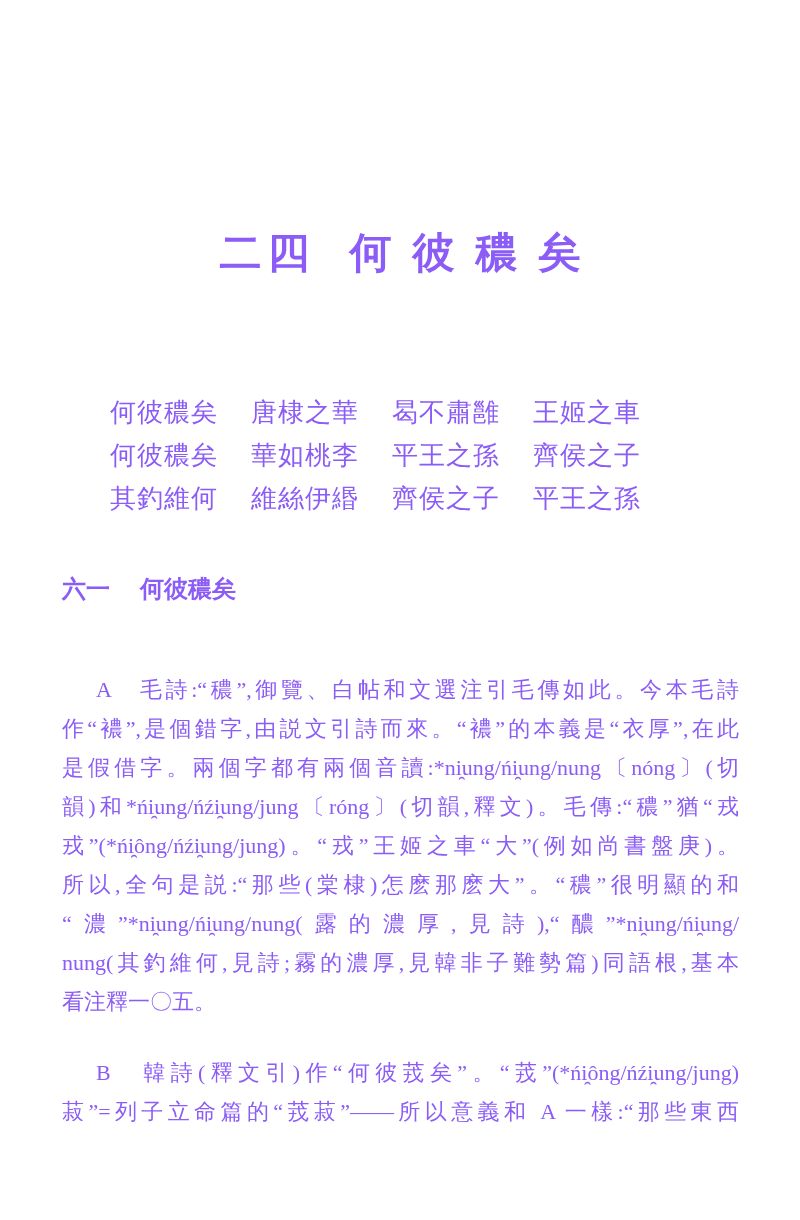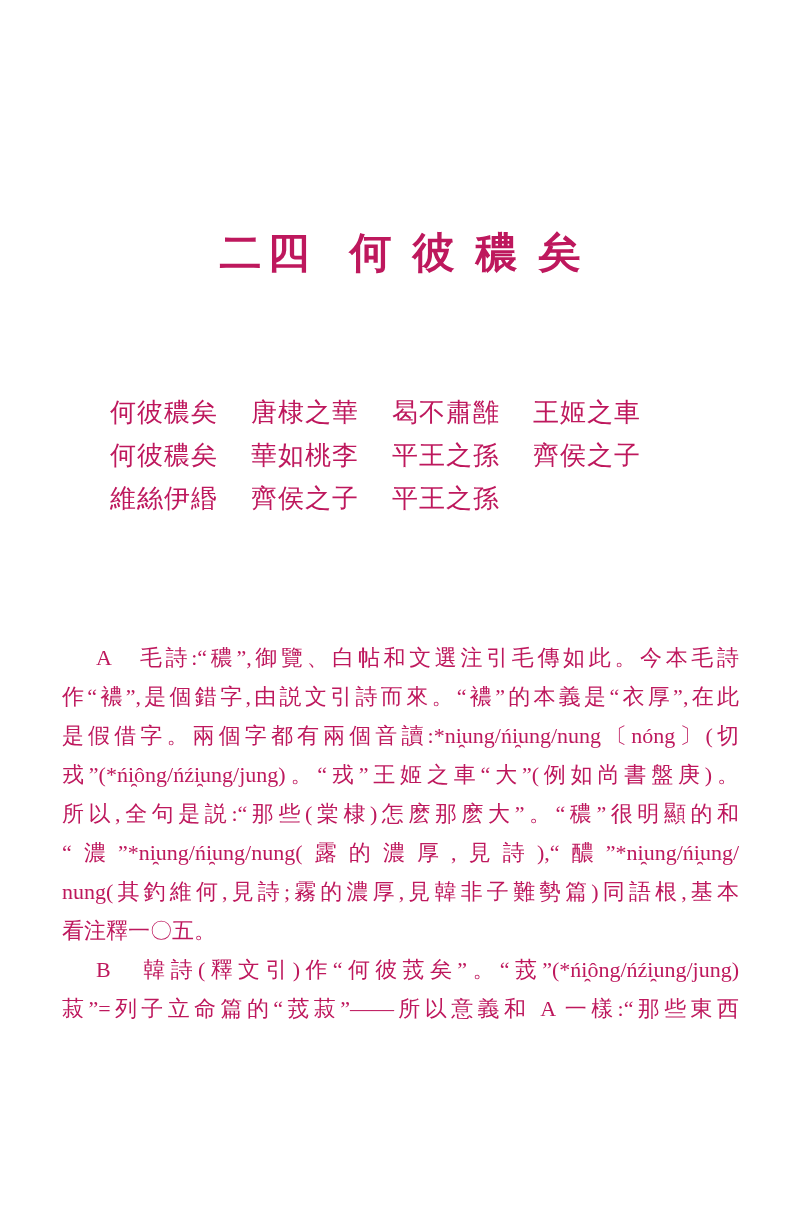--- a/index.html
+++ b/index.html
@@ -6,21 +6,21 @@
     margin: 0;
     padding: 0;
     background: #e8e8e8;
   }
   .page {
     position: relative;
     width: 800px;
     height: 1220px;
     margin: 0 auto;
     background: #ffffff;
-    color: #be185d;
+    color: #8b5cf6;
     overflow: hidden;
     font-family: "Liberation Serif", "DejaVu Serif", serif;
   }
 
   
   .chapter-title {
     position: absolute;
     top: 230px;
     left: 0;
     width: 100%;
@@ -83,20 +83,21 @@
   .bline {
     height: 39px;
     line-height: 39px;
     text-align: justify;
     text-align-last: justify;
     overflow: hidden;
     white-space: nowrap;
   }
   .bline.indent {
     text-indent: 34px;
+    margin-top: 32px;
   }
   .bline.para-end {
     text-align-last: left;
   }
 </style>
 </head>
 <body>
 
 <div class="page">
 
@@ -111,31 +112,36 @@
       <span>曷不肅雝</span>
       <span>王姬之車</span>
     </div>
     <div class="poem-line">
       <span>何彼穠矣</span>
       <span>華如桃李</span>
       <span>平王之孫</span>
       <span>齊侯之子</span>
     </div>
     <div class="poem-line">
+      <span>其釣維何</span>
       <span>維絲伊緡</span>
       <span>齊侯之子</span>
       <span>平王之孫</span>
     </div>
   </div>
 
+  <h2 class="section-heading">
+    <span class="sec-num">六一</span><span class="sec-title">何彼穠矣</span>
+  </h2>
 
   <div class="body-text">
     <div class="bline indent">A　毛詩:“穠”,御覽、白帖和文選注引毛傳如此。今本毛詩</div>
     <div class="bline">作“襛”,是個錯字,由説文引詩而來。“襛”的本義是“衣厚”,在此</div>
     <div class="bline">是假借字。兩個字都有兩個音讀:*ni̯ung/ńi̯ung/nung〔nóng〕(切</div>
+    <div class="bline">韻)和*ńi̯ung/ńźi̯ung/jung〔róng〕(切韻,釋文)。毛傳:“穠”猶“戎</div>
     <div class="bline">戎”(*ńi̯ông/ńźi̯ung/jung)。“戎”王姬之車“大”(例如尚書盤庚)。</div>
     <div class="bline">所以,全句是説:“那些(棠棣)怎麽那麽大”。“穠”很明顯的和</div>
     <div class="bline">“濃”*ni̯ung/ńi̯ung/nung(露的濃厚,見詩),“醲”*ni̯ung/ńi̯ung/</div>
     <div class="bline">nung(其釣維何,見詩;霧的濃厚,見韓非子難勢篇)同語根,基本</div>
     <div class="bline para-end">看注釋一〇五。</div>
     <div class="bline indent">B　韓詩(釋文引)作“何彼茙矣”。“茙”(*ńi̯ông/ńźi̯ung/jung)</div>
     <div class="bline">菽”=列子立命篇的“茙菽”——所以意義和 A 一樣:“那些東西</div>
   </div>
 
 </div>

